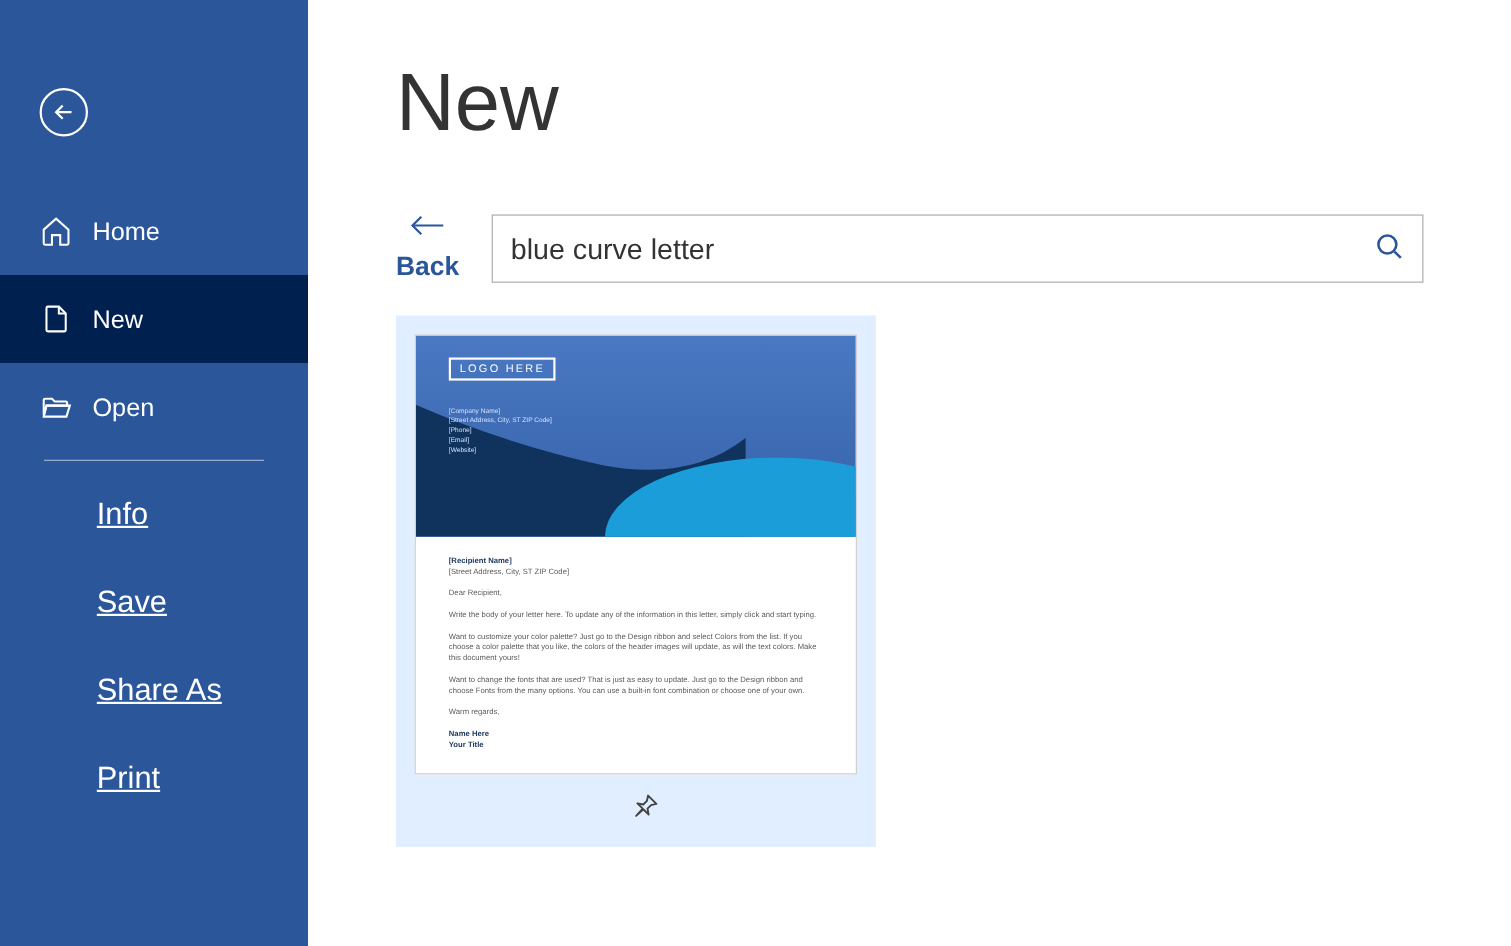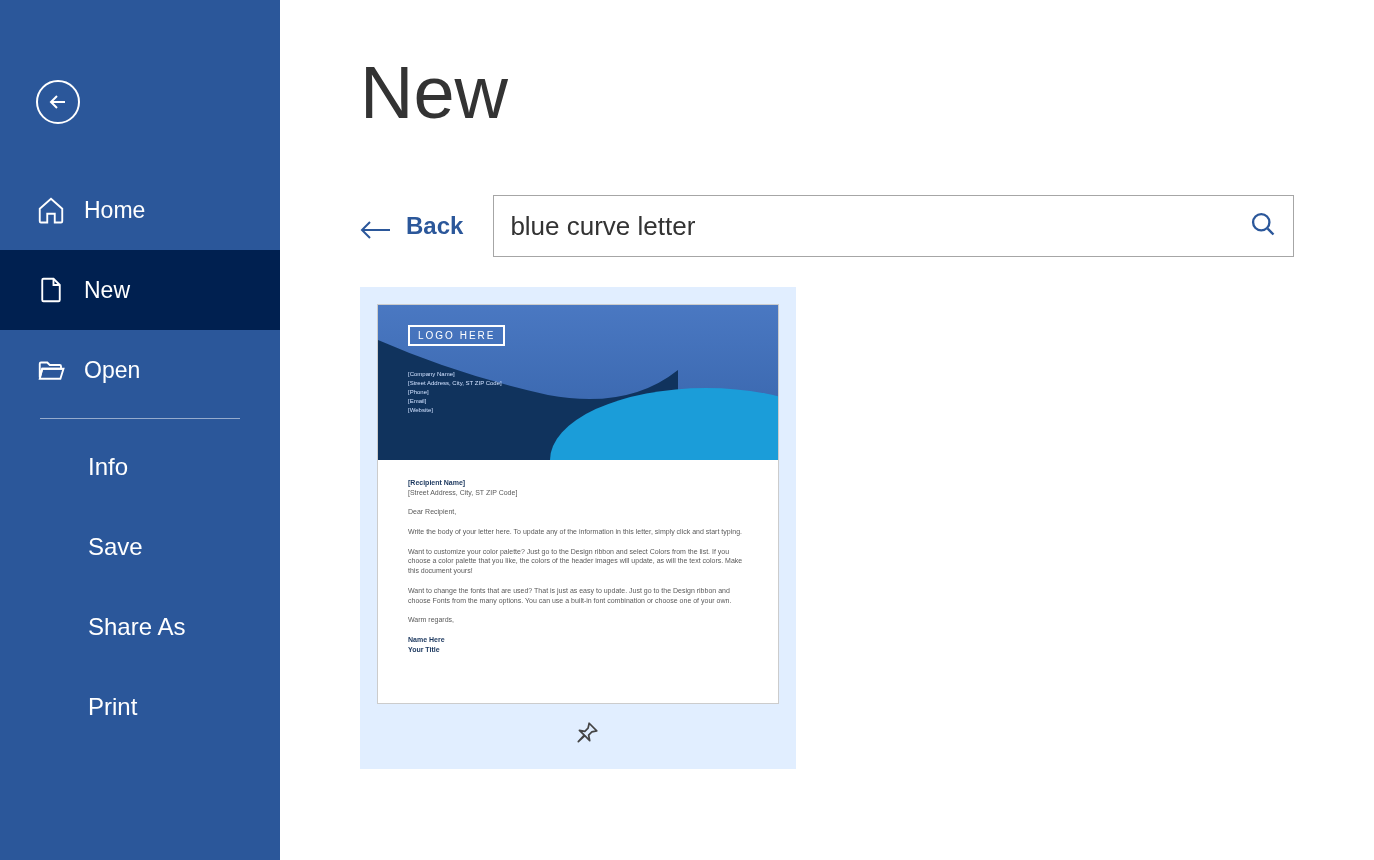--- a/index.html
+++ b/index.html
@@ -2,31 +2,31 @@
 <html><head>
   <meta charset="utf-8">
   <style>
     * { margin:0; padding:0; box-sizing:border-box; font-family:"Segoe UI",Arial,sans-serif; }
     body { width:1374px; height:860px; overflow:hidden; background:#fff; display:flex; }
     .sidebar { width:280px; height:100%; background:#2b579a; color:#fff; padding-top:80px; flex-shrink:0; }
     .back-btn { width:44px; height:44px; margin:0 0 46px 36px; border:2px solid #fff; border-radius:50%; display:flex; align-items:center; justify-content:center; cursor:pointer; }
     .sidebar-item { height:80px; display:flex; align-items:center; padding-left:36px; font-size:23px; font-weight:300; cursor:pointer; gap:18px; }
     .sidebar-item.selected { background:#002050; }
     .sidebar-divider { border:none; border-top:1px solid rgba(255,255,255,0.5); margin:8px 40px; }
-    .sidebar-subitem { height:80px; display:flex; align-items:center; padding-left:88px; font-size:24px; font-weight:300; cursor:pointer; }
+    .sidebar-subitem { height:80px; display:flex; align-items:center; padding-left:88px; font-size:28px; font-weight:300; cursor:pointer;text-decoration:underline; }
     .main { flex:1 1 auto; padding:50px 80px; }
     .page-title { font-size:74px; font-weight:300; color:#333; margin-bottom:60px; }
     .search-row { display:flex; align-items:center; margin-bottom:30px; gap:30px; }
-    .back-link { color:#2b579a; font-size:24px; font-weight:600; cursor:pointer; display:flex; align-items:flex-end; gap:14px; }
+    .back-link { color:#2b579a; font-size:24px; font-weight:600; cursor:pointer; display:flex; align-items:center; gap:14px;flex-direction:column; }
     .search-box { flex:1; height:62px; border:1px solid #a6a6a6; display:flex; align-items:center; padding:0 16px; }
     .search-input { flex:1; border:none; outline:none; font-size:26px; color:#333; }
     .search-icon-btn { color:#2b579a; cursor:pointer; }
     .template-card { width:436px; background:#e1eeff; padding:16px 16px 10px 16px; border:1.5px solid #e1eeff; cursor:pointer; }
     .template-thumb { width:100%; height:400px; background:#fff; border:1px solid #ccc; position:relative; overflow:hidden; }
-    .wave-area { height:155px; position:relative; background:linear-gradient(180deg,#4a78c2 0%,#3461a7 100%); }
+    .wave-area { height:183px; position:relative; background:linear-gradient(180deg,#4a78c2 0%,#3461a7 100%); }
     .logo-box { position:absolute; top:20px; left:30px; border:2px solid #fff; color:#fff; font-size:10px; letter-spacing:2px; padding:3px 8px; }
     .wave-cyan { position:absolute; right:0; bottom:0; width:60%; height:80px; background:#1b9dd9; clip-path:ellipse(65% 90% at 70% 100%); }
     .wave-dark { position:absolute; left:0; bottom:0; width:100%; height:120px; background:#10335d; clip-path:path("M0,0 Q80,35 170,55 Q250,70 300,30 L300,120 L0,120 Z"); }
     .company-block { position:absolute; top:65px; left:30px; font-size:6px; color:#cfe0ff; line-height:1.5; z-index:3; }
     .body-block { padding:18px 30px; font-size:7px; color:#5a5a5a; line-height:1.4; }
     .body-block .hd { color:#1a365d; font-weight:600; }
     .template-footer { display:flex; align-items:center; justify-content:center; gap:18px; padding:16px 0 8px 0; }
     .template-name { font-size:24px; color:#333; }
     .pin-btn { cursor:pointer; margin-left:18px;}
   </style>

